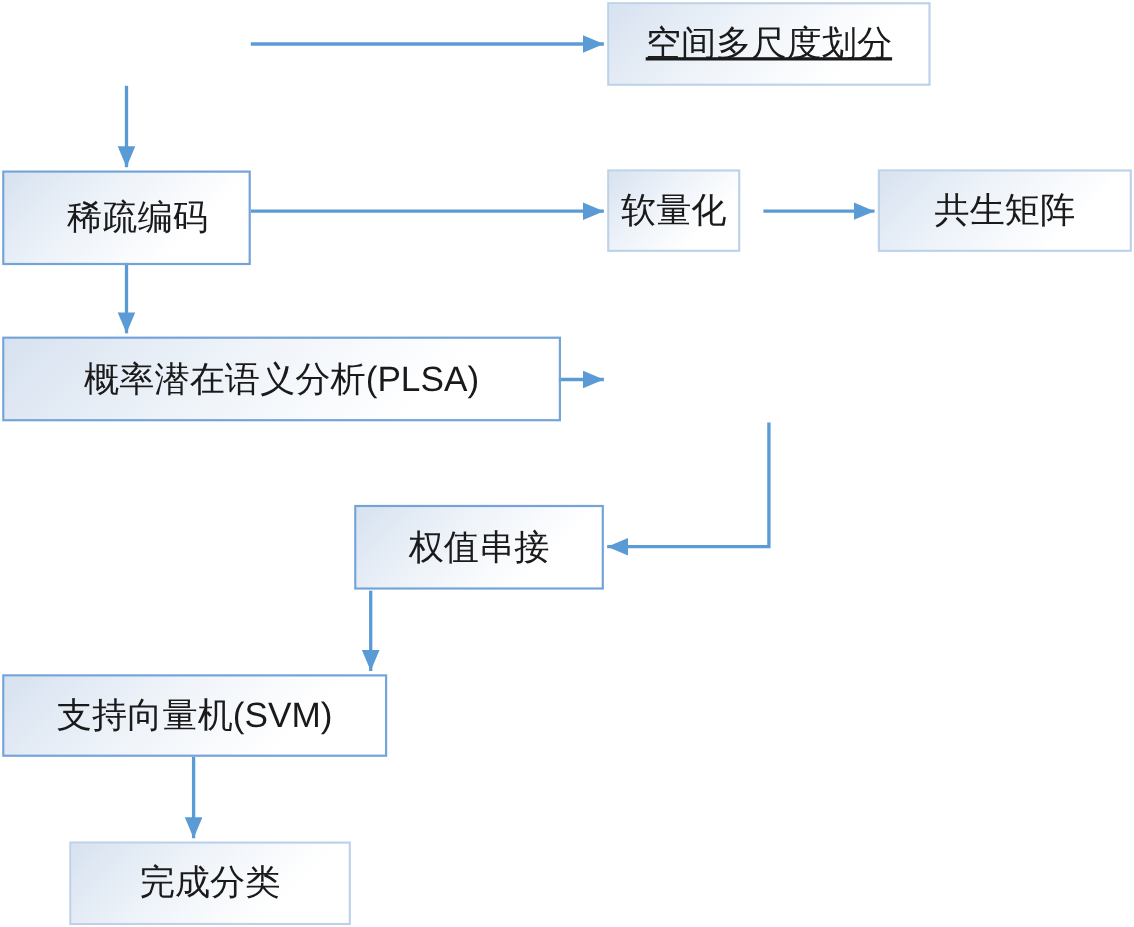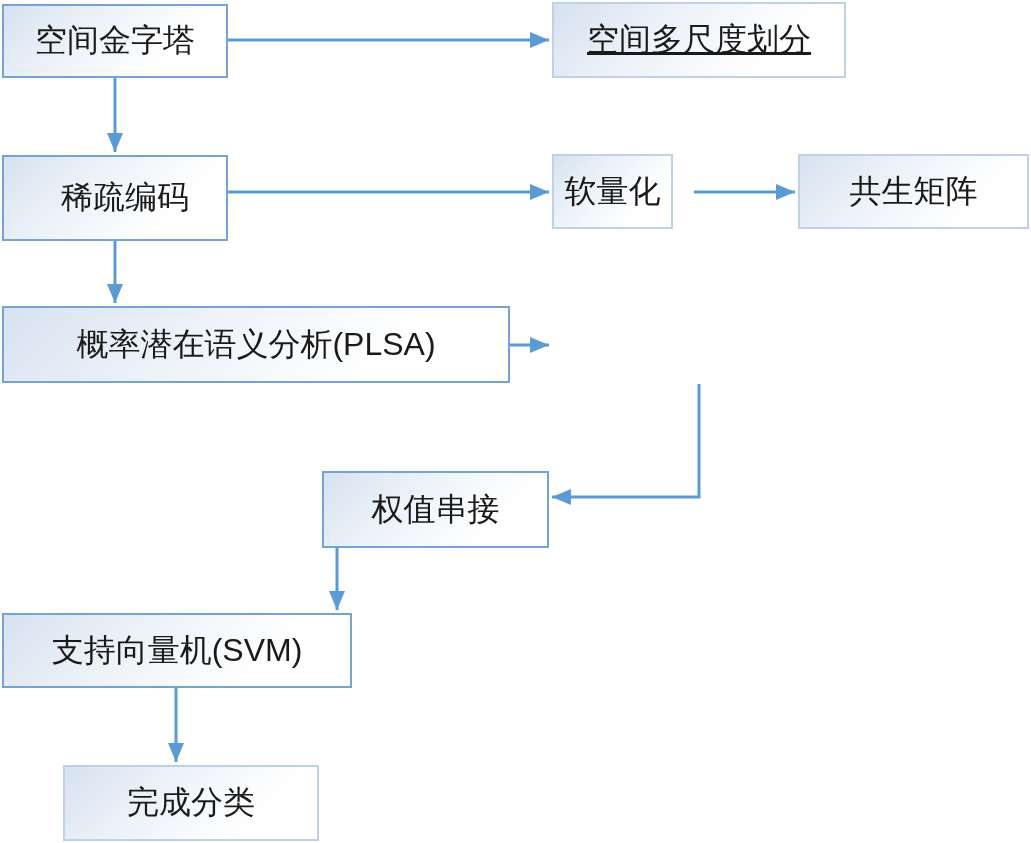--- a/index.html
+++ b/index.html
@@ -38,21 +38,21 @@
   .node.light   { border: 2px solid #bdd2e9; }
 
   
   #n-spatial-pyramid      { left: 2px;   top: 4px;   width: 226px; height: 74px; }
   #n-multiscale-partition { left: 552px; top: 2px;   width: 294px; height: 76px; text-decoration: underline; }
   #n-sparse-coding        { left: 2px;   top: 155px; width: 226px; height: 86px; padding-left: 20px; }
   #n-soft-quantization    { left: 552px; top: 154px; width: 121px; height: 75px; justify-content: center; }
   #n-cooccurrence-matrix  { left: 798px; top: 154px; width: 231px; height: 75px; }
   #n-plsa                 { left: 2px;   top: 306px; width: 508px; height: 77px; }
   #n-latent-semantic-info { left: 552px; top: 306px; width: 294px; height: 77px; }
-  #n-weight-concatenation { left: 322px; top: 459px; width: 227px; height: 77px; margin-top: 12px; }
+  #n-weight-concatenation { left: 322px; top: 459px; width: 227px; height: 77px; }
   #n-svm                  { left: 2px;   top: 613px; width: 350px; height: 75px; }
   #n-classification-done  { left: 63px;  top: 765px; width: 256px; height: 76px; }
 </style>
 </head>
 <body>
 
 <div id="canvas">
 
   <svg id="edges-layer" viewBox="0 0 1031 843" xmlns="http://www.w3.org/2000/svg">
     <defs>
@@ -66,23 +66,20 @@
       <line x1="228" y1="192" x2="549" y2="192" marker-end="url(#ah)"></line>
       <line x1="694" y1="192" x2="795" y2="192" marker-end="url(#ah)"></line>
       <line x1="115" y1="230" x2="115" y2="303" marker-end="url(#ah)"></line>
       <line x1="463" y1="345" x2="549" y2="345" marker-end="url(#ah)"></line>
       <polyline points="699,384 699,497 552,497" marker-end="url(#ah)"></polyline>
       <line x1="337" y1="537" x2="337" y2="610" marker-end="url(#ah)"></line>
       <line x1="176" y1="688" x2="176" y2="762" marker-end="url(#ah)"></line>
     </g>
   </svg>
 
-  <div class="node primary" id="n-spatial-pyramid">
-    <span>空间金字塔</span>
-  </div>
 
   <div class="node light" id="n-multiscale-partition">
     <span>空间多尺度划分</span>
   </div>
 
   <div class="node primary" id="n-sparse-coding">
     <span>稀疏编码</span>
   </div>
 
   <div class="node light" id="n-soft-quantization">

